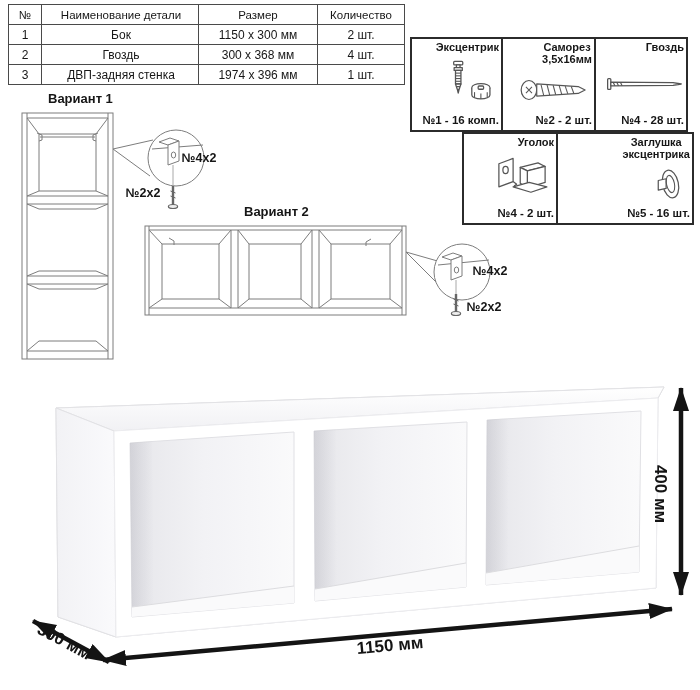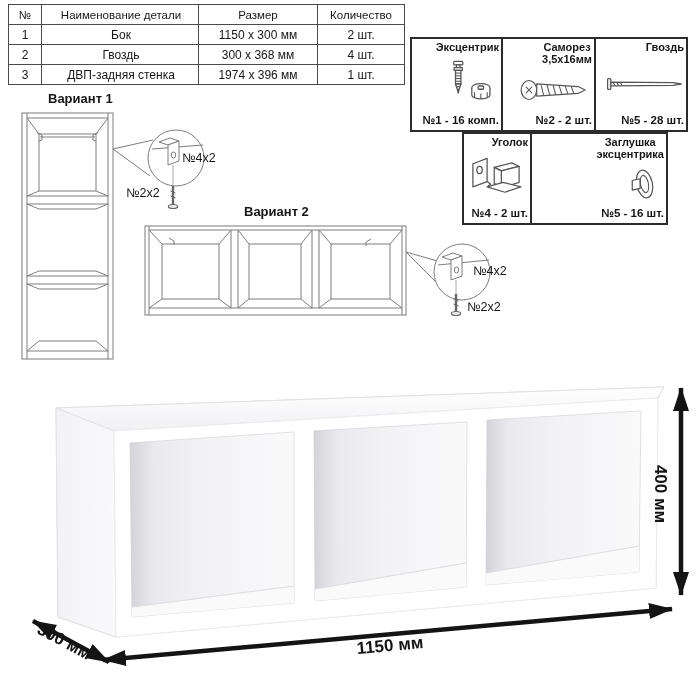--- a/index.html
+++ b/index.html
@@ -22,29 +22,29 @@
   .hw-row{position:absolute;display:flex;}
   .hw-row1{left:410px;top:37px;height:95px;}
   .hw-row2{left:462px;top:132px;height:93px;}
   .hw-cell{
     border:2px solid #2b2b2b;background:#fff;box-sizing:border-box;
     display:flex;flex-direction:column;align-items:flex-end;justify-content:space-between;
     padding:2px 2px 3px 2px;
   }
   .hw-cell + .hw-cell{margin-left:-2px;}
   .hw-c1{width:93px;} .hw-c2{width:95px;} .hw-c3{width:94px;}
-  .hw-c4{width:70px;} .hw-c5{width:138px;}
+  .hw-c4{width:96px;} .hw-c5{width:138px;}
   .hw-title{font-size:11px;font-weight:bold;line-height:12px;text-align:center;}
   .hw-sub{font-size:11px;font-weight:bold;line-height:12px;text-align:center;}
   .hw-icon{flex:1;display:flex;align-items:center;justify-content:center;}
   .hw-count{font-size:11.5px;font-weight:bold;line-height:13px;text-align:center;}
   
   .flabel{position:absolute;white-space:nowrap;}
   .variant-title{font-size:13px;font-weight:bold;padding-left:12px;}
-  .callout-label{font-size:12.5px;font-weight:normal;transform:translate(-50%,-50%);}
+  .callout-label{font-size:12.5px;font-weight:bold;transform:translate(-50%,-50%);}
   .dim-label{font-size:17px;font-weight:bold;color:#141414;}
   #dim-width{left:390px;top:646px;transform:translate(-50%,-50%) rotate(-5.2deg);}
   #dim-height{left:660px;top:494px;transform:translate(-50%,-50%) rotate(90deg);}
   #dim-depth{left:64px;top:642px;transform:translate(-50%,-50%) rotate(28deg);}
   #v1-title{left:36px;top:91px;}
   #v2-title{left:232px;top:204px;}
   #v1-lbl4{left:199px;top:158px;}
   #v1-lbl2{left:143px;top:193px;}
   #v2-lbl4{left:490px;top:271px;}
   #v2-lbl2{left:484px;top:307px;}
@@ -340,21 +340,21 @@
             <rect x="4" y="7" width="3.5" height="12" rx="1"></rect>
             <path d="M7.5,11 L76,11.5 L85,13 L76,14.5 L7.5,15 Z"></path>
           </g>
           <g class="hwart-t">
             <line x1="10" y1="11" x2="12" y2="15"></line>
               <line x1="14" y1="11" x2="16" y2="15"></line>
               <line x1="18" y1="11" x2="20" y2="15"></line>
           </g>
         </svg>
       </div>
-      <div class="hw-count">№5 - 28 шт.</div>
+      <div class="hw-count">№4 - 28 шт.</div>
     </div>
   </div>
 
   <div class="hw-row hw-row2">
     <div class="hw-cell hw-c4">
       <div class="hw-title">Уголок</div>
       <div class="hw-icon">
         <svg width="64" height="50" viewBox="0 0 72 56">
           <g class="hwart" stroke-width="1.2">
             <path d="M10,12 L26,6 L26,32 L10,38 Z"></path>

